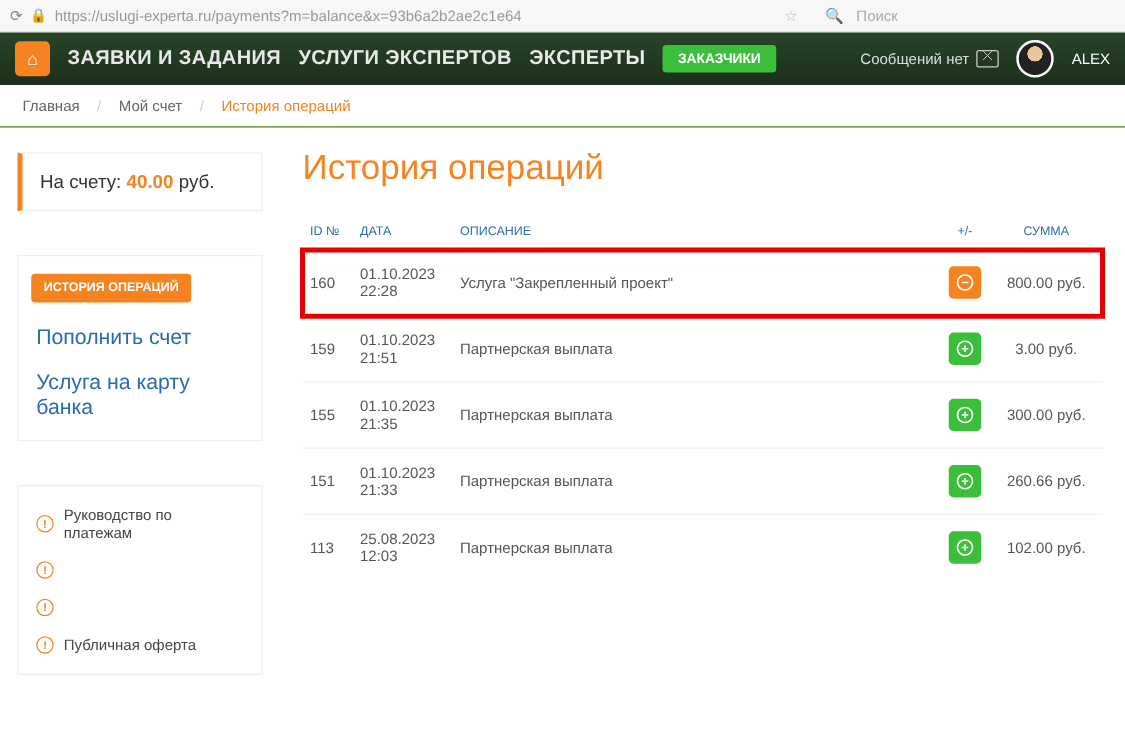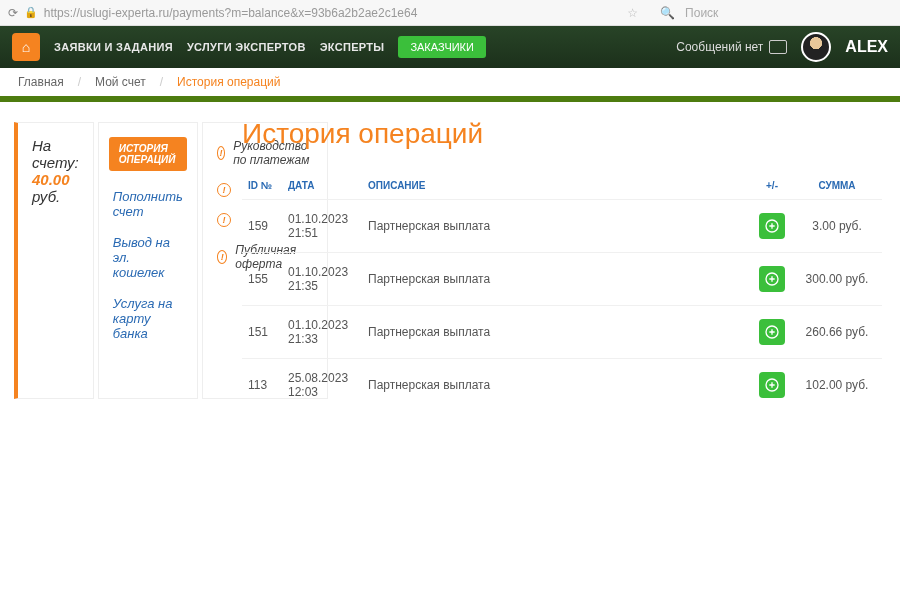--- a/index.html
+++ b/index.html
@@ -7,48 +7,48 @@
 
 .browser-bar { height:26px; background:#f7f7f7; border-bottom:1px solid #e0e0e0; display:flex; align-items:center; padding:0 8px; gap:10px; font-size:12px; color:#666; }
 .url-area { display:flex; align-items:center; gap:6px; flex:0 0 auto; }
 .lock-glyph { font-size:11px; }
 .url-text { color:#999; }
 .star { margin-left:200px; color:#bbb; }
 .search-box { color:#aaa; }
 
 .topnav { height:42px; background:#1e3a1e; background:linear-gradient(#284427,#1c301b); color:#fff; display:flex; align-items:center; padding:0 12px; gap:14px; font-size:12px; }
 .home-btn { width:28px; height:28px; background:#f58320; border-radius:4px; display:flex; align-items:center; justify-content:center; font-size:14px; }
-.topnav .nav-link { color:#e8e8e8; font-weight:600; font-size:11px; letter-spacing:.3px; }
-.pill { background:#3bbf3b; color:#fff; padding:5px 12px; border-radius:3px; font-weight:400; font-size:11px; }
+.topnav .nav-link { color:#e8e8e8; font-weight:600; font-size:16px; letter-spacing:.3px; }
+.pill { background:#3bbf3b; color:#fff; padding:5px 12px; border-radius:3px; font-weight:700; font-size:11px; }
 .spacer { flex:1; }
 .msg { display:flex; align-items:center; gap:6px; font-size:12px; color:#ddd; }
 .envelope { width:18px; height:14px; border:1px solid #ccc; border-radius:2px; position:relative; }
 .envelope::after { content:""; position:absolute; left:0; right:0; top:0; height:7px; background:linear-gradient(135deg,transparent 48%,#ccc 49%,#ccc 51%,transparent 52%),linear-gradient(-135deg,transparent 48%,#ccc 49%,#ccc 51%,transparent 52%); }
 .avatar { width:30px; height:30px; border-radius:50%; background:radial-gradient(circle at 50% 35%,#e8c89a 0 28%,#222 29% 100%); border:2px solid #fff; }
-.username { color:#fff; font-weight:700; font-size:16px; }
-
-.breadcrumbs { height:34px; display:flex; align-items:center; padding:0 18px; gap:14px; font-size:12px; color:#666; border-bottom:6px solid #4d7c0f; }
+.username { color:#fff; font-weight:400; font-size:12px; }
+
+.breadcrumbs { height:34px; display:flex; align-items:center; padding:0 18px; gap:14px; font-size:12px; color:#666; border-bottom:1px solid #4d7c0f; }
 .breadcrumbs .sep { color:#ccc; }
 .breadcrumbs .active { color:#f58320; }
 
 .page { display:flex; gap:0; margin-top:8px; }
 
-.left-col { width:224px; padding:12px 14px; display:flex; flex-direction:row; gap:4px;font-style:italic; }
+.left-col { width:224px; padding:12px 14px; display:flex; flex-direction:column; gap:35px; }
 .balance-card { background:#fff; border:1px solid #eee; border-left:4px solid #f58320; padding:14px 14px; font-size:15px; }
 .balance-card b { color:#f58320; font-weight:700; }
 .side-card { background:#fff; border:1px solid #eee; padding:8px 0; }
 .side-btn { margin:6px 10px 10px; background:#f58320; color:#fff; font-size:10px; font-weight:600; padding:6px 10px; border-radius:3px; display:inline-block; }
-.side-link { padding:8px 14px; font-size:13px; color:#2a6ab3; cursor:pointer; }
+.side-link { padding:8px 14px; font-size:17px; color:#2a6ab3; cursor:pointer; }
 .doc-link { display:flex; align-items:center; gap:8px; padding:8px 14px; font-size:12px; color:#444; }
 .doc-icon { width:14px; height:14px; border:1.5px solid #f58320; border-radius:50%; display:inline-flex; align-items:center; justify-content:center; font-size:9px; color:#f58320; font-weight:700; }
 
 .main-col { flex:1; padding:4px 18px 0 18px; }
 .page-title { color:#f58320; font-weight:400; font-size:28px; margin:4px 0 22px; }
 .tbl { width:100%; border-collapse:collapse; table-layout:fixed; }
-.tbl th { text-align:left; font-size:10px; font-weight:700; color:#2a6ab3; padding:8px 6px; text-transform:uppercase; }
+.tbl th { text-align:left; font-size:10px; font-weight:400; color:#2a6ab3; padding:8px 6px; text-transform:uppercase; }
 .tbl td { padding:12px 6px; font-size:12px; color:#555; border-top:1px solid #f0f0f0; vertical-align:middle; }
 .tbl .id { width:40px; }
 .tbl .date { width:80px; }
 .tbl .desc { }
 .tbl .pm { width:40px; text-align:center; }
 .tbl .sum { width:90px; text-align:center; }
 .ico { width:26px; height:26px; border-radius:4px; display:inline-flex; align-items:center; justify-content:center; }
 .ico.minus { background:#f58320; }
 .ico.plus  { background:#3bbf3b; }
 .ico svg { width:16px; height:16px; }
@@ -99,21 +99,20 @@
     <div class="balance-card">
       <span>На счету:</span>
       <b>40.00</b>
       <span>руб.</span>
     </div>
 
     <div class="side-card">
       <span class="side-btn">ИСТОРИЯ ОПЕРАЦИЙ</span>
       <div id="side-links">
           <div class="side-link">Пополнить счет</div>
-          <div class="side-link">Вывод на эл. кошелек</div>
           <div class="side-link">Услуга на карту банка</div>
         </div>
     </div>
 
     <div class="side-card">
       <div id="side-docs">
           <div class="doc-link">
             <span class="doc-icon">!</span>
             <span>Руководство по платежам</span>
           </div>
@@ -138,20 +137,32 @@
       <thead>
         <tr>
           <th class="id">ID №</th>
           <th class="date">ДАТА</th>
           <th class="desc">ОПИСАНИЕ</th>
           <th class="pm">+/-</th>
           <th class="sum">СУММА</th>
         </tr>
       </thead>
       <tbody id="tbody">
+          <tr class="highlight-row">
+            <td class="id">160</td>
+            <td class="date">01.10.2023<br>22:28</td>
+            <td class="desc">Услуга "Закрепленный проект"</td>
+            <td class="pm"><span class="ico minus">
+                <svg viewBox="0 0 24 24">
+                  <circle cx="12" cy="12" r="9" fill="none" stroke="#fff" stroke-width="2"></circle>
+                  <path d="M8 12h8" stroke="#fff" stroke-width="2"></path>
+                </svg>
+              </span></td>
+            <td class="sum">800.00 руб.</td>
+          </tr>
           <tr>
             <td class="id">159</td>
             <td class="date">01.10.2023<br>21:51</td>
             <td class="desc">Партнерская выплата</td>
             <td class="pm"><span class="ico plus">
                 <svg viewBox="0 0 24 24">
                   <circle cx="12" cy="12" r="9" fill="none" stroke="#fff" stroke-width="2"></circle>
                   <path d="M12 8v8M8 12h8" stroke="#fff" stroke-width="2"></path>
                 </svg>
               </span></td>

